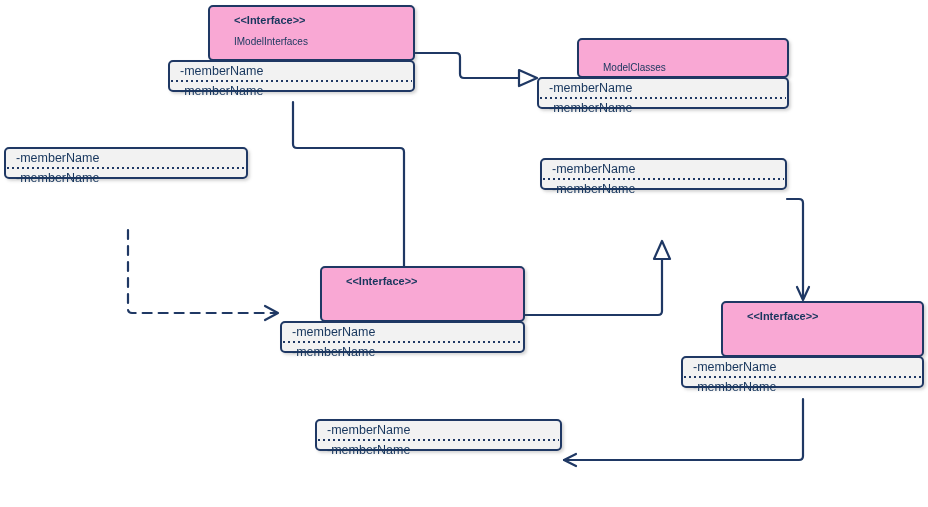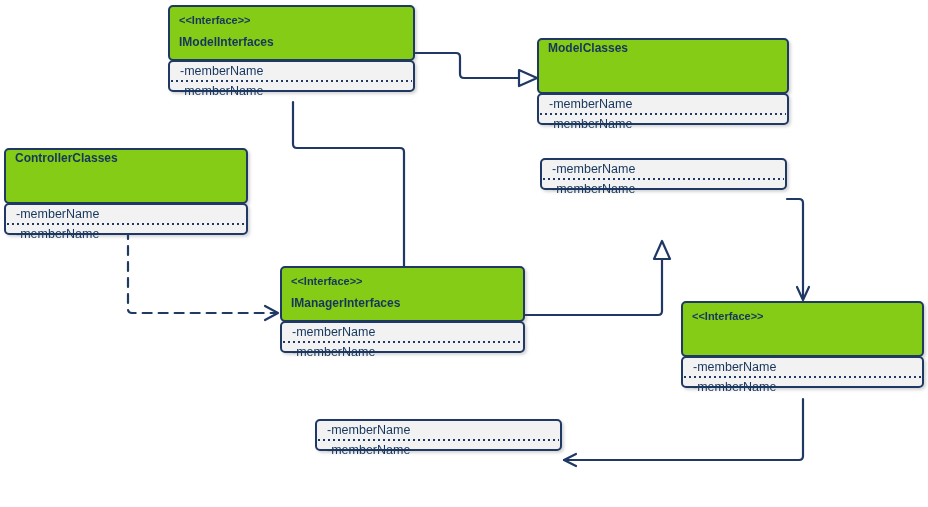--- a/index.html
+++ b/index.html
@@ -4,28 +4,28 @@
 <style>
   html,body{margin:0;padding:0;}
   body{
     width:928px;height:507px;position:relative;background:#ffffff;
     font-family:"Liberation Sans",sans-serif;overflow:hidden;
   }
   #canvas{position:absolute;left:0;top:0;width:928px;height:507px;}
   svg.connectors{position:absolute;left:0;top:0;width:928px;height:507px;z-index:1;}
   .uml-class{position:absolute;z-index:2;color:#17365D;}
   .uml-title{
-    background:#84cc16;border:2px solid #1F3864;border-radius:5px;
+    background:#f9a8d4;border:2px solid #1F3864;border-radius:5px;
     box-shadow:2px 2px 3px rgba(90,90,90,0.25);
-    box-sizing:border-box;padding-left:9px;
+    box-sizing:border-box;padding-left:24px;margin-left:40px;
   }
   .uml-title.iface{height:56px;padding-top:6px;}
-  .uml-title.plain{height:56px;display:flex;align-items:flex-start;}
+  .uml-title.plain{height:40px;display:flex;align-items:flex-end;}
   .stereotype{font-size:11px;font-weight:bold;line-height:14px;letter-spacing:0px;}
-  .cname{font-size:12px;font-weight:bold;line-height:16px;margin-top:7px;}
+  .cname{font-size:10px;font-weight:normal;line-height:16px;margin-top:7px;}
   .uml-title.plain .cname{margin-top:0;}
   .uml-members{
     background:#F2F2F2;border:2px solid #1F3864;border-radius:5px;
     box-shadow:2px 2px 3px rgba(90,90,90,0.25);
     box-sizing:border-box;margin-top:-1px;height:32px;padding:0;
   }
   .member{font-size:12.5px;height:18px;line-height:19px;padding-left:10px;white-space:nowrap;}
   .sep{
     height:2px;margin:0 1px;
     background:repeating-linear-gradient(90deg,#1F3864 0 2px,transparent 2px 5px);
@@ -91,42 +91,38 @@
       <div class="cname">ModelClasses</div>
     </div>
     <div class="uml-members">
       <div class="member">-memberName</div>
       <div class="sep"></div>
       <div class="member">-memberName</div>
     </div>
   </div>
 
   <div class="uml-class" style="left:4px;top:148px;width:244px">
-    <div class="uml-title plain">
-      <div class="cname">ControllerClasses</div>
-    </div>
     <div class="uml-members">
       <div class="member">-memberName</div>
       <div class="sep"></div>
       <div class="member">-memberName</div>
     </div>
   </div>
 
   <div class="uml-class" style="left:540px;top:159px;width:247px">
     <div class="uml-members">
       <div class="member">-memberName</div>
       <div class="sep"></div>
       <div class="member">-memberName</div>
     </div>
   </div>
 
   <div class="uml-class" style="left:280px;top:266px;width:245px">
     <div class="uml-title iface">
       <div class="stereotype">&lt;&lt;Interface&gt;&gt;</div>
-      <div class="cname">IManagerInterfaces</div>
     </div>
     <div class="uml-members">
       <div class="member">-memberName</div>
       <div class="sep"></div>
       <div class="member">-memberName</div>
     </div>
   </div>
 
   <div class="uml-class" style="left:681px;top:301px;width:243px">
     <div class="uml-title iface">

